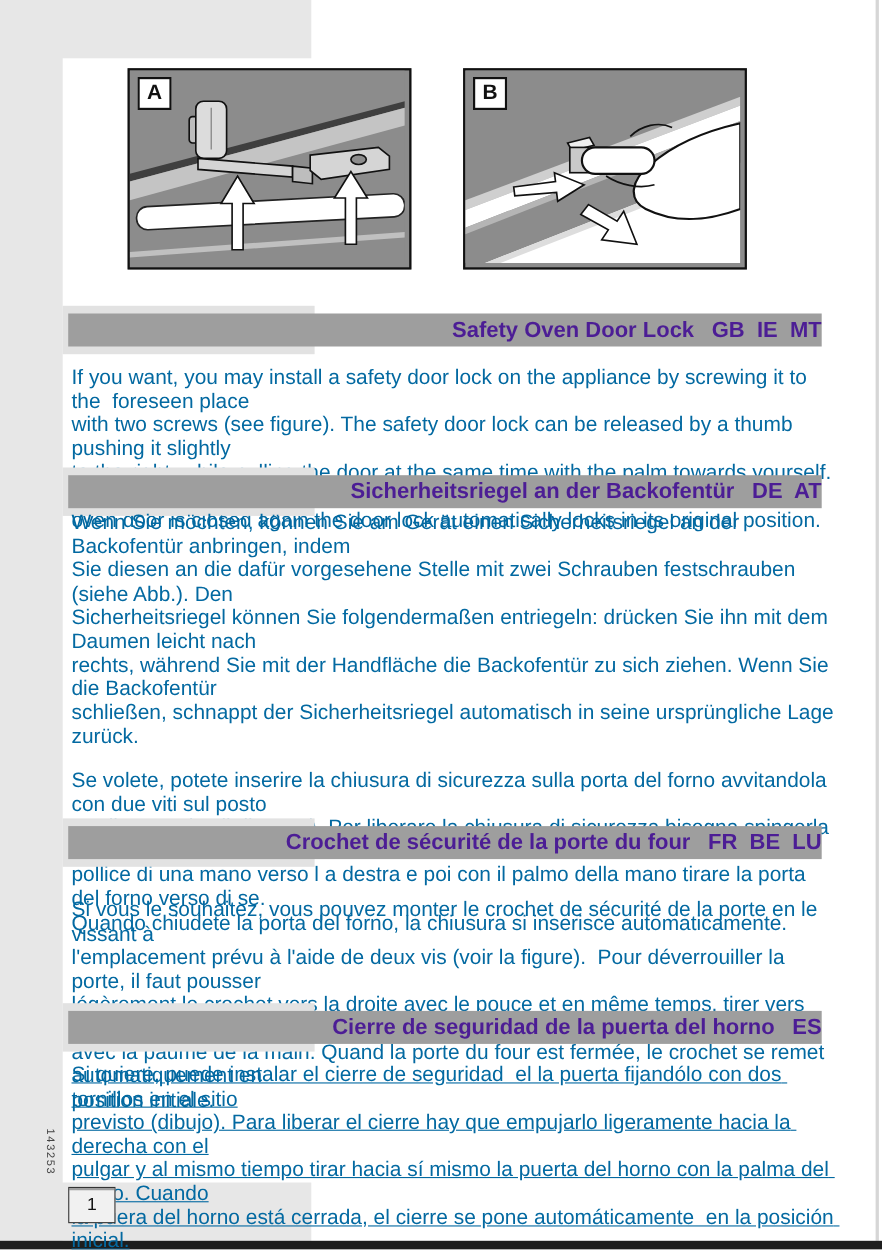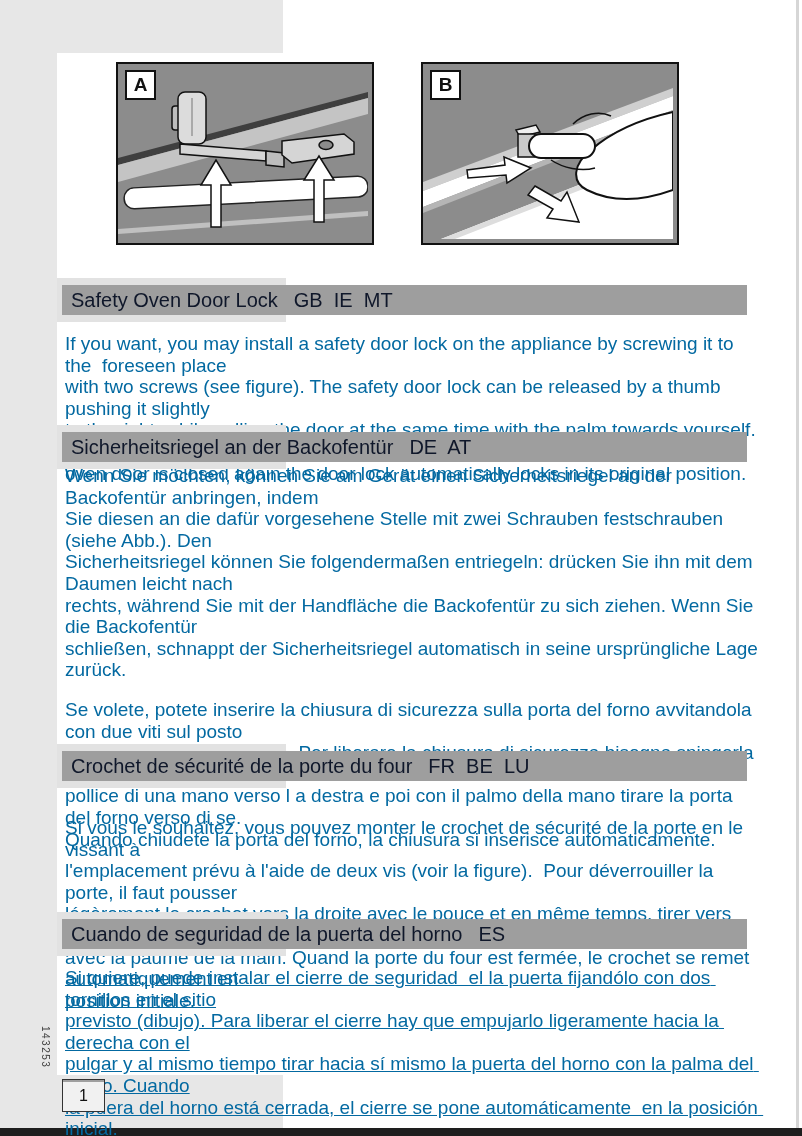--- a/index.html
+++ b/index.html
@@ -17,22 +17,22 @@
   .figure{position:absolute;top:62px;width:254px;height:179px;border:2px solid #111;background:#8c8c8c;}
   .figure svg{display:block;}
   #figA{left:116px;} #figB{left:421px;}
   .fig-label{position:absolute;left:7px;top:6px;width:27px;height:26px;background:#fff;border:2px solid #111;
     font-weight:700;font-size:19px;line-height:26px;text-align:center;color:#111;}
 
   
   .section-header{position:absolute;left:57px;width:690px;height:30px;}
   .section-header .echo{position:absolute;left:0;top:-7px;width:229px;height:44px;background:#e2e2e2;}
   .section-header .bar{position:absolute;left:5px;top:0;width:685px;height:30px;background:#9e9e9e;
-    color:#0f172a;font-weight:400;font-size:20px;line-height:30px;padding-left:9px;box-sizing:border-box;
-    white-space:nowrap;overflow:hidden;}
+    color:#4c1d95;font-weight:700;font-size:20px;line-height:30px;padding-left:9px;box-sizing:border-box;
+    white-space:nowrap;overflow:hidden;text-align:right;}
   .section-header .regs{margin-left:16px;white-space:pre;}
 
   
   .section-body{position:absolute;left:65px;width:694px;font-size:19px;line-height:21.6px;color:#0369a1;
     white-space:pre-wrap;}
 
   
   .doc-code{position:absolute;left:40px;top:1026px;font-size:10px;color:#444;
     writing-mode:vertical-rl;text-orientation:sideways;letter-spacing:1.5px;}
   .page-number-box{position:absolute;left:62px;top:1079px;width:41px;height:31px;background:#f1f1f1;
@@ -142,21 +142,21 @@
   </div>
   <div class="section-body" style="top:805px;margin-top:12px;">Si vous le souhaitez, vous pouvez monter le crochet de sécurité de la porte en le vissant à
 l'emplacement prévu à l'aide de deux vis (voir la figure).  Pour déverrouiller la porte, il faut pousser
 légèrement le crochet vers la droite avec le pouce et en même temps, tirer vers soi la porte du four
 avec la paume de la main. Quand la porte du four est fermée, le crochet se remet automatiquement en
 position initiale.</div>
 
   <div class="section-header" style="top:919px;">
     <div class="echo"></div>
     <div class="bar">
-      <span>Cuando de seguridad de la puerta del horno</span><span class="regs">ES</span>
+      <span>Cierre de seguridad de la puerta del horno</span><span class="regs">ES</span>
     </div>
   </div>
   <div class="section-body" style="top:967px;text-decoration:underline;">Si quiere, puede instalar el cierre de seguridad  el la puerta fijandólo con dos tornillos en el sitio
 previsto (dibujo). Para liberar el cierre hay que empujarlo ligeramente hacia la derecha con el
 pulgar y al mismo tiempo tirar hacia sí mismo la puerta del horno con la palma del mano. Cuando
 la puera del horno está cerrada, el cierre se pone automáticamente  en la posición inicial.</div>
 
   <div class="doc-code">143253</div>
   <div class="page-number-box">1</div>
 

